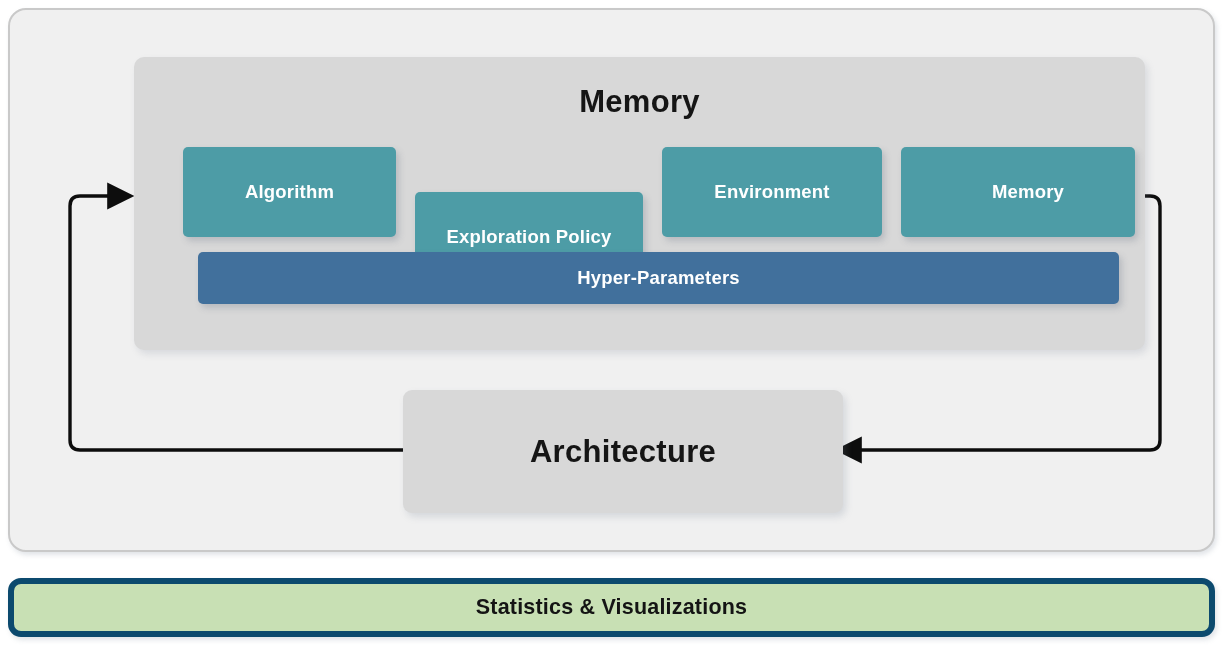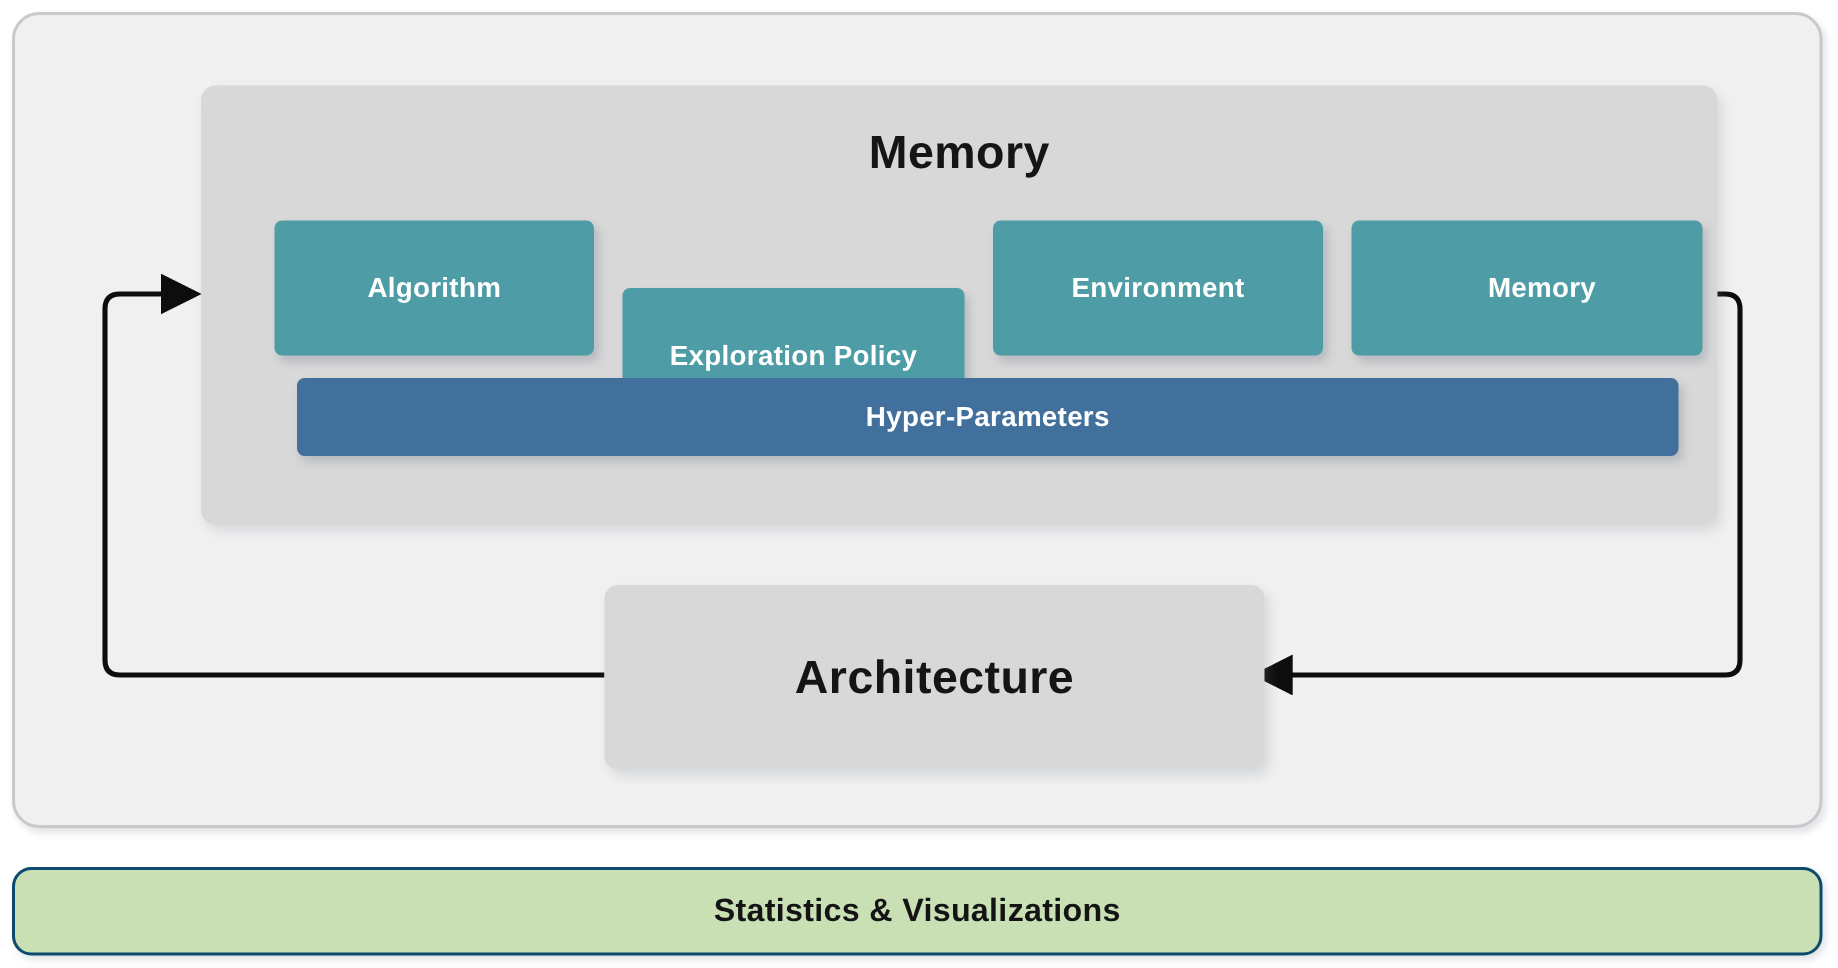--- a/index.html
+++ b/index.html
@@ -133,21 +133,21 @@
 
   
   #statistics-bar {
     position: absolute;
     left: 8px;
     top: 578px;
     width: 1207px;
     height: 59px;
     box-sizing: border-box;
     background: #c8e0b4;
-    border: 2px solid #0c4a6e;
+    border: 6px solid #0c4a6e;
     border-radius: 13px;
     box-shadow: 2px 3px 5px rgba(120,130,150,0.22);
     display: flex;
     align-items: center;
     justify-content: center;
   }
   #statistics-label {
     font-size: 21.5px;
     font-weight: bold;
     color: #141414;

